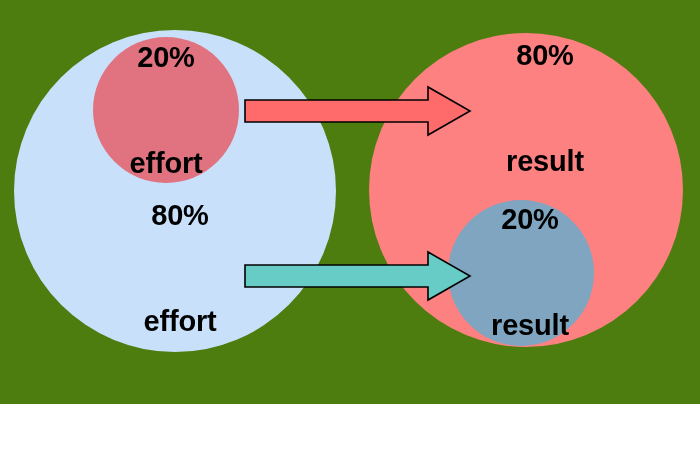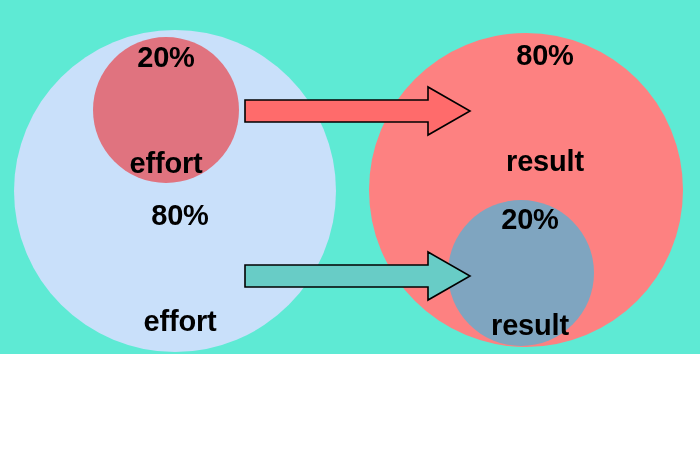--- a/index.html
+++ b/index.html
@@ -7,22 +7,22 @@
     margin: 0;
     padding: 0;
     background: #ffffff;
   }
   body {
     font-family: "Liberation Sans", "DejaVu Sans", sans-serif;
   }
   #stage {
     position: relative;
     width: 700px;
-    height: 354px;
-    background: #5eead4;
+    height: 404px;
+    background: #4d7c0f;
     overflow: hidden;
   }
   #stage svg.layer {
     position: absolute;
     left: 0;
     top: 0;
     width: 700px;
     height: 450px;
     display: block;
   }

